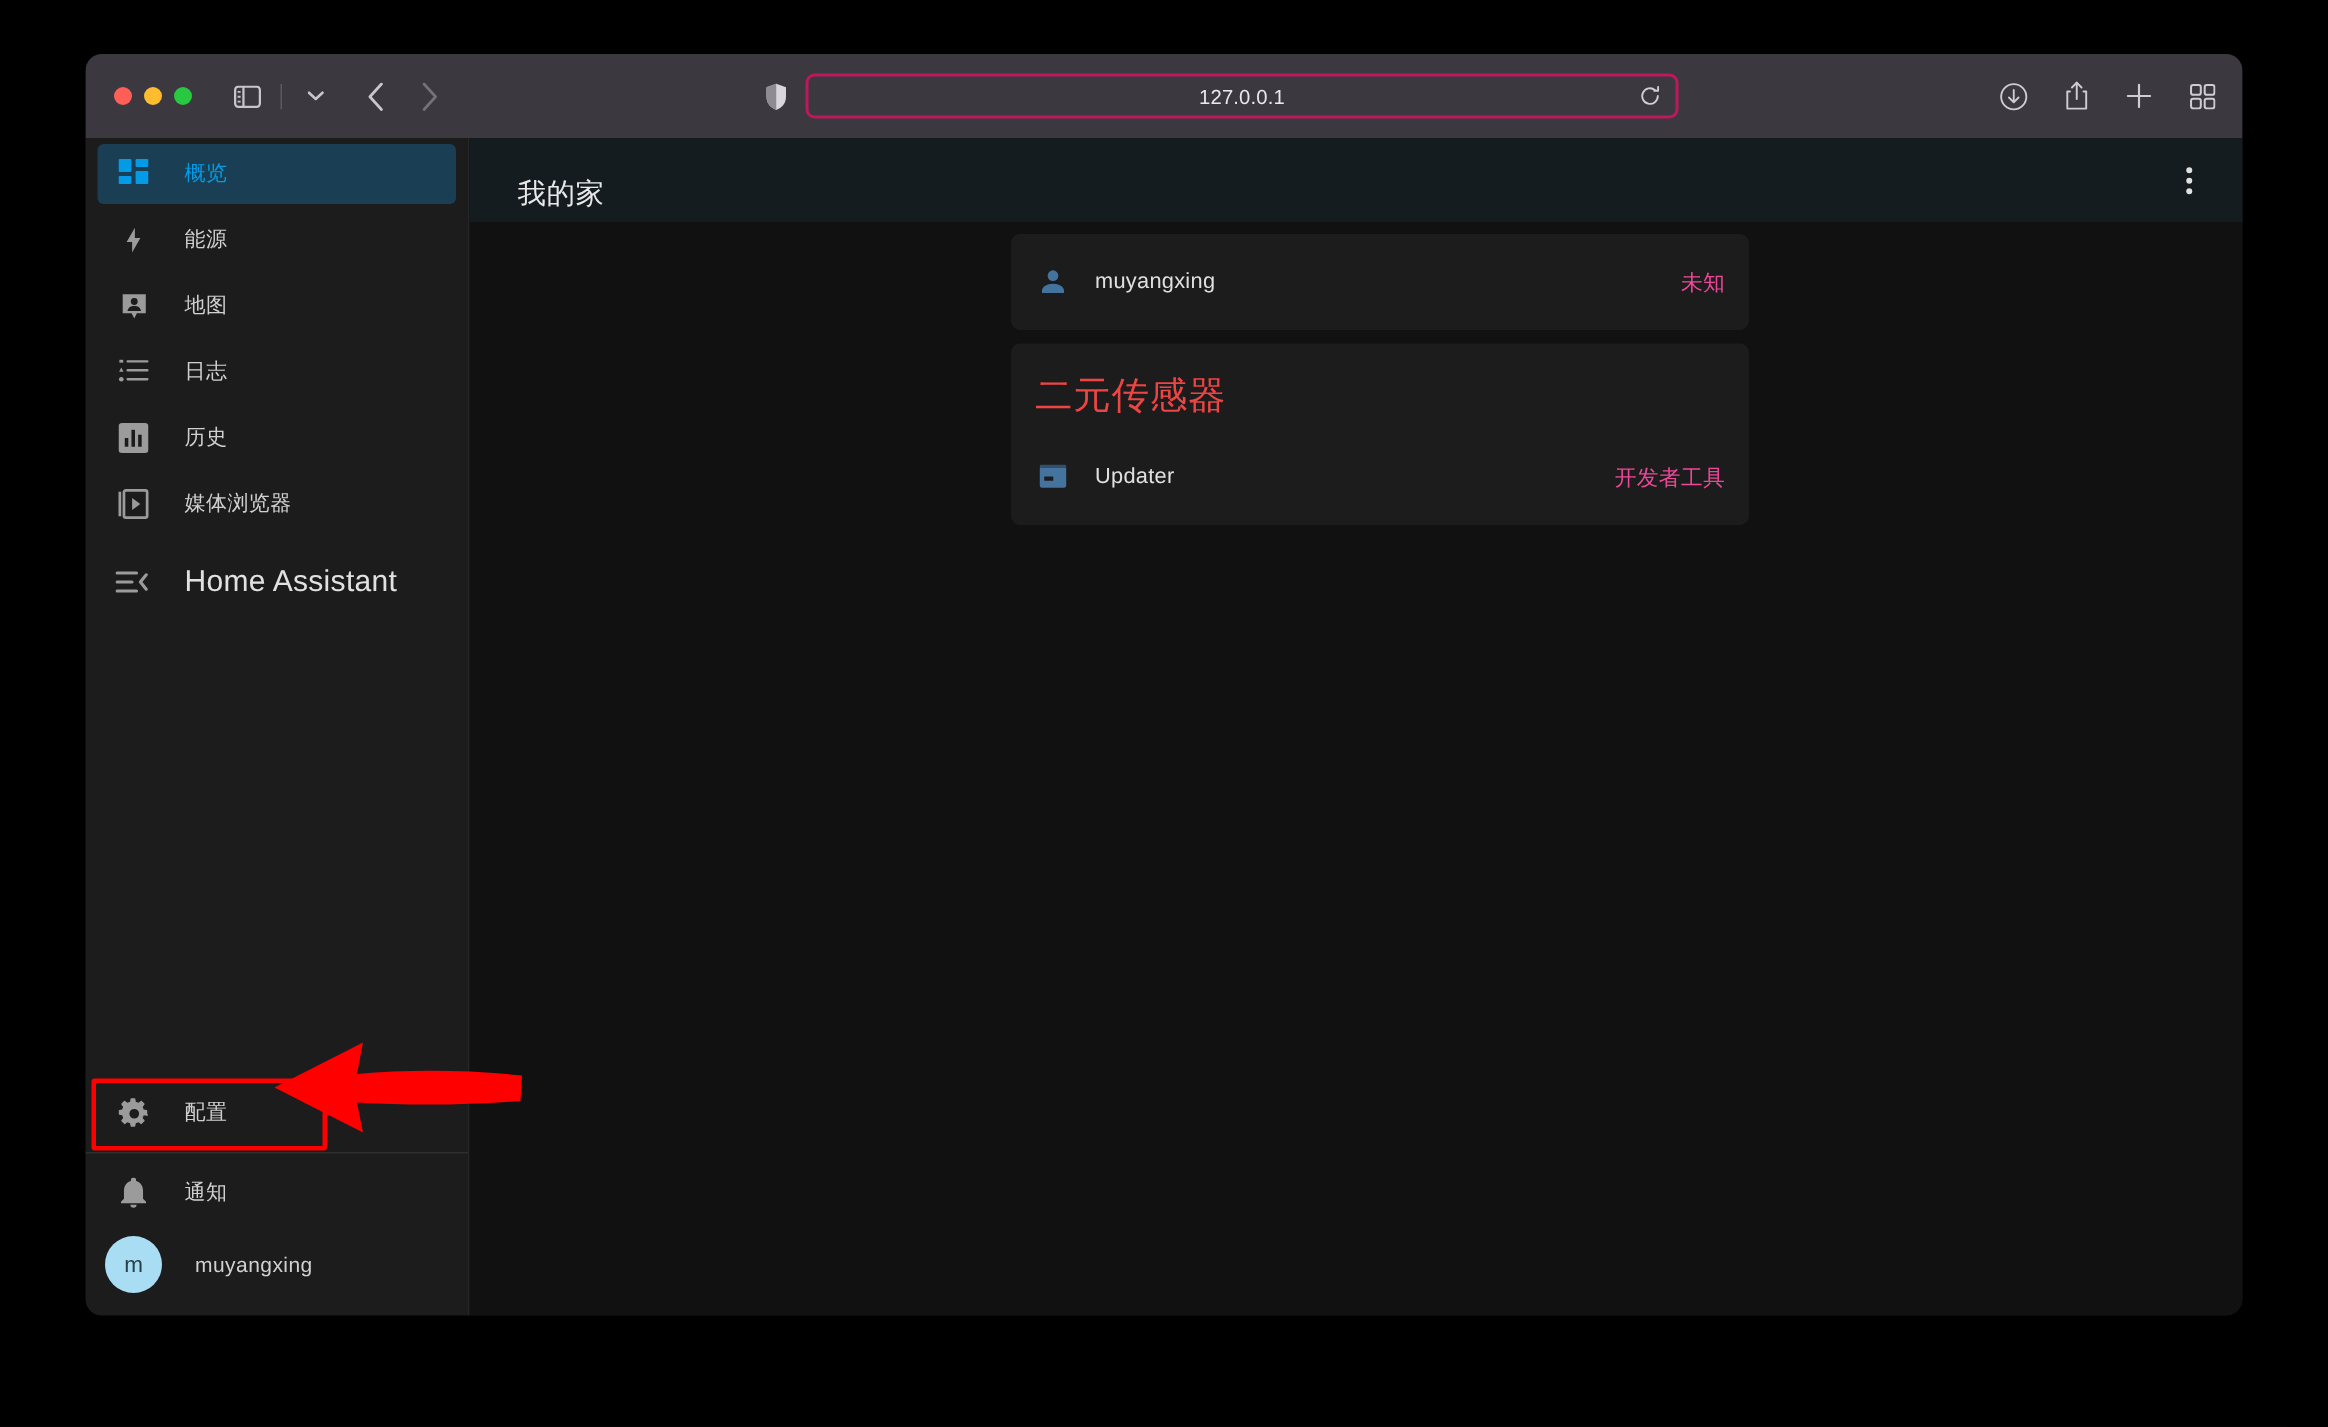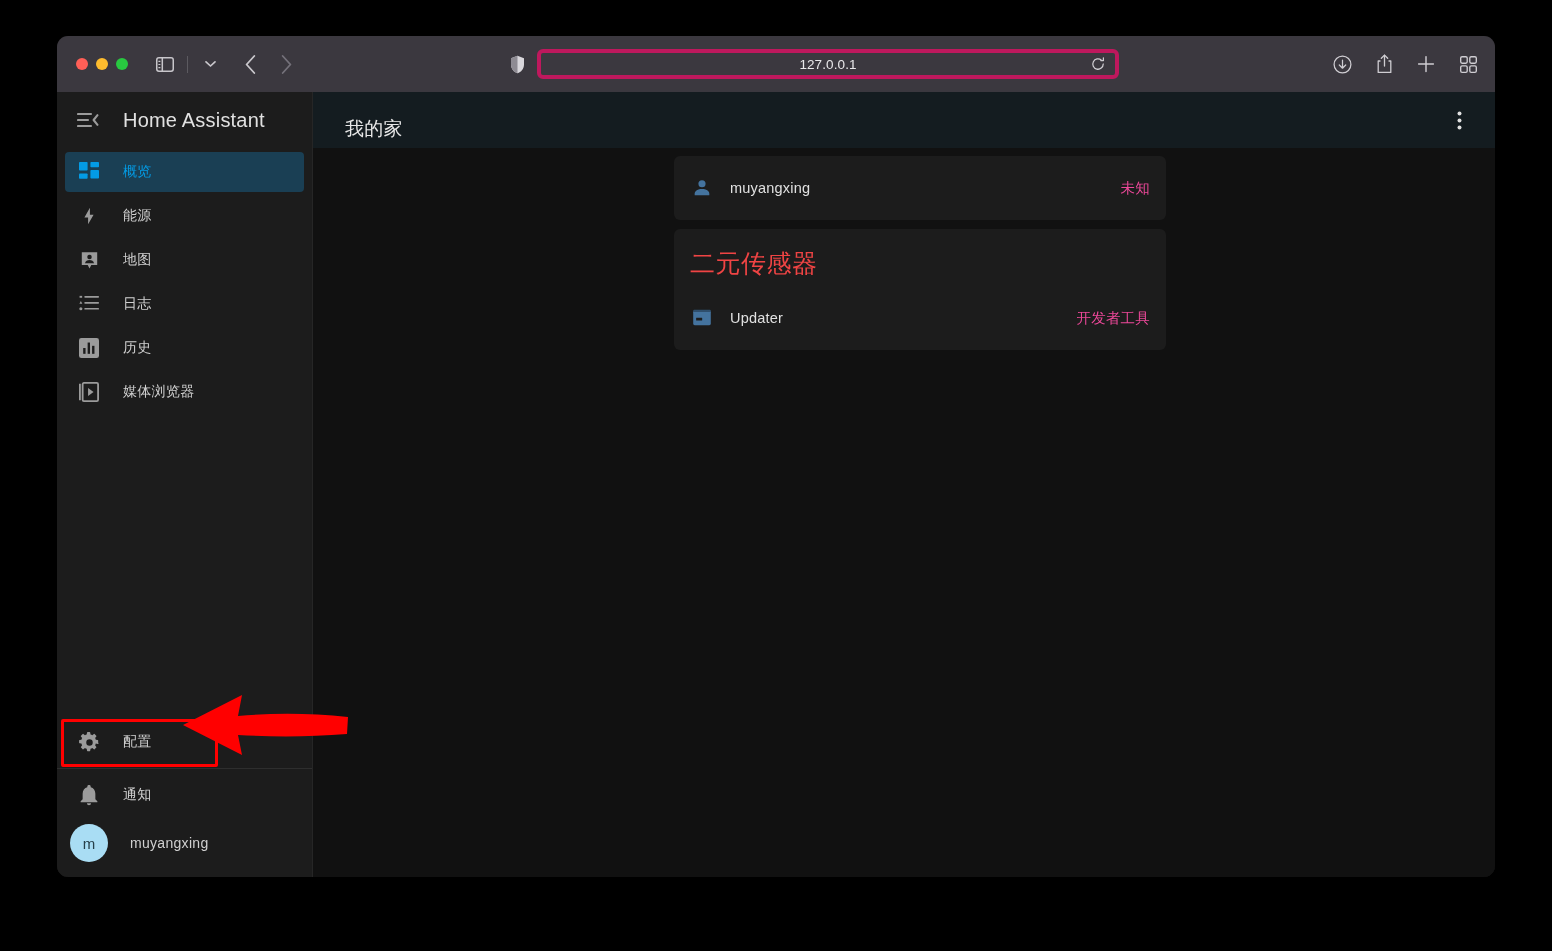--- a/index.html
+++ b/index.html
@@ -67,21 +67,21 @@
     height: 56px;
     display: flex;
     align-items: center;
     gap: 10px;
   }
   #shield-icon-wrap { width: 20px; height: 22px; display:flex; align-items:center; justify-content:center; }
 
   #address-bar {
     width: 582px;
     height: 30px;
-    border: 4px solid #be185d;
+    border: 2px solid #be185d;
     border-radius: 6px;
     display: flex;
     align-items: center;
     justify-content: center;
     position: relative;
     background: #3b383f;
   }
   #address-text {
     color: #e9e8ea;
     font-size: 13.5px;
@@ -408,102 +408,102 @@
           <rect x="9.8" y="9.8" width="6.5" height="6.5" rx="1.4" stroke="#cfcdd2" stroke-width="1.35"></rect>
         </svg>
       </div>
     </div>
   </div>
 
   <div id="ha-app">
 
     <div id="sidebar">
 
+      <div id="sidebar-nav">
+
+        <div class="nav-item active">
+          <span class="nav-icon">
+            <svg width="20" height="20" viewBox="0 0 20 20">
+              <rect x="0" y="0" width="8.6" height="8.6" rx="0.8" fill="currentColor"></rect>
+              <rect x="11.4" y="0" width="8.6" height="5.3" rx="0.8" fill="currentColor"></rect>
+              <rect x="0" y="11.4" width="8.6" height="5.3" rx="0.8" fill="currentColor"></rect>
+              <rect x="11.4" y="8" width="8.6" height="8.6" rx="0.8" fill="currentColor"></rect>
+            </svg>
+          </span>
+          <span class="nav-label">概览</span>
+        </div>
+
+        <div class="nav-item">
+          <span class="nav-icon">
+            <svg width="22" height="22" viewBox="0 0 24 24">
+              <path d="M11 21 V13.5 H7 L13 3 V10.5 H17 Z" fill="currentColor"></path>
+            </svg>
+          </span>
+          <span class="nav-label">能源</span>
+        </div>
+
+        <div class="nav-item">
+          <span class="nav-icon">
+            <svg width="21" height="21" viewBox="0 0 24 24">
+              <path d="M3.2 2.5 H20.8 V17 H14 L12 21 L10 17 H3.2 Z" fill="currentColor"></path>
+              <circle cx="12" cy="8" r="2.6" fill="#1c1c1c"></circle>
+              <path d="M6.8 15.2 C7.4 12.4 9.5 11.4 12 11.4 C14.5 11.4 16.6 12.4 17.2 15.2 Z" fill="#1c1c1c"></path>
+            </svg>
+          </span>
+          <span class="nav-label">地图</span>
+        </div>
+
+        <div class="nav-item">
+          <span class="nav-icon">
+            <svg width="21" height="19" viewBox="0 0 24 22">
+              <rect x="0.5" y="1" width="3" height="2.2" fill="currentColor"></rect>
+              <rect x="6" y="1.3" width="17" height="1.8" rx="0.8" fill="currentColor"></rect>
+              <path d="M2 7 L3.7 10.2 H0.3 Z" fill="currentColor"></path>
+              <rect x="6" y="8.2" width="17" height="1.8" rx="0.8" fill="currentColor"></rect>
+              <circle cx="2" cy="16" r="1.8" fill="currentColor"></circle>
+              <rect x="6" y="15.1" width="17" height="1.8" rx="0.8" fill="currentColor"></rect>
+            </svg>
+          </span>
+          <span class="nav-label">日志</span>
+        </div>
+
+        <div class="nav-item">
+          <span class="nav-icon">
+            <svg width="20" height="20" viewBox="0 0 22 22">
+              <rect x="0" y="0" width="22" height="22" rx="2.6" fill="currentColor"></rect>
+              <rect x="4.6" y="11" width="2.6" height="6.4" fill="#1c1c1c"></rect>
+              <rect x="9.5" y="5" width="2.6" height="12.4" fill="#1c1c1c"></rect>
+              <rect x="14.4" y="8.6" width="2.6" height="8.8" fill="#1c1c1c"></rect>
+            </svg>
+          </span>
+          <span class="nav-label">历史</span>
+        </div>
+
+        <div class="nav-item">
+          <span class="nav-icon">
+            <svg width="22" height="20" viewBox="0 0 24 22">
+              <path d="M1 2 H3 V20 H1 Z" fill="currentColor"></path>
+              <rect x="5" y="1" width="17" height="20" rx="1.4" stroke="currentColor" stroke-width="2" fill="none"></rect>
+              <path d="M11 6.6 L17 11 L11 15.4 Z" fill="currentColor"></path>
+            </svg>
+          </span>
+          <span class="nav-label">媒体浏览器</span>
+        </div>
+      </div>
+
       <div id="sidebar-header">
         <div id="sidebar-toggle">
           <svg width="22" height="16" viewBox="0 0 22 16" fill="none">
             <line x1="1" y1="2" x2="14" y2="2" stroke="#9b9b9b" stroke-width="2.1" stroke-linecap="round"></line>
             <line x1="1" y1="8" x2="11" y2="8" stroke="#9b9b9b" stroke-width="2.1" stroke-linecap="round"></line>
             <line x1="1" y1="14" x2="14" y2="14" stroke="#9b9b9b" stroke-width="2.1" stroke-linecap="round"></line>
             <path d="M20.5 3.2 L16.6 8 L20.5 12.8" stroke="#9b9b9b" stroke-width="2.1" stroke-linecap="round" stroke-linejoin="round"></path>
           </svg>
         </div>
         <div id="ha-title">Home Assistant</div>
-      </div>
-
-      <div id="sidebar-nav">
-
-        <div class="nav-item active">
-          <span class="nav-icon">
-            <svg width="20" height="20" viewBox="0 0 20 20">
-              <rect x="0" y="0" width="8.6" height="8.6" rx="0.8" fill="currentColor"></rect>
-              <rect x="11.4" y="0" width="8.6" height="5.3" rx="0.8" fill="currentColor"></rect>
-              <rect x="0" y="11.4" width="8.6" height="5.3" rx="0.8" fill="currentColor"></rect>
-              <rect x="11.4" y="8" width="8.6" height="8.6" rx="0.8" fill="currentColor"></rect>
-            </svg>
-          </span>
-          <span class="nav-label">概览</span>
-        </div>
-
-        <div class="nav-item">
-          <span class="nav-icon">
-            <svg width="22" height="22" viewBox="0 0 24 24">
-              <path d="M11 21 V13.5 H7 L13 3 V10.5 H17 Z" fill="currentColor"></path>
-            </svg>
-          </span>
-          <span class="nav-label">能源</span>
-        </div>
-
-        <div class="nav-item">
-          <span class="nav-icon">
-            <svg width="21" height="21" viewBox="0 0 24 24">
-              <path d="M3.2 2.5 H20.8 V17 H14 L12 21 L10 17 H3.2 Z" fill="currentColor"></path>
-              <circle cx="12" cy="8" r="2.6" fill="#1c1c1c"></circle>
-              <path d="M6.8 15.2 C7.4 12.4 9.5 11.4 12 11.4 C14.5 11.4 16.6 12.4 17.2 15.2 Z" fill="#1c1c1c"></path>
-            </svg>
-          </span>
-          <span class="nav-label">地图</span>
-        </div>
-
-        <div class="nav-item">
-          <span class="nav-icon">
-            <svg width="21" height="19" viewBox="0 0 24 22">
-              <rect x="0.5" y="1" width="3" height="2.2" fill="currentColor"></rect>
-              <rect x="6" y="1.3" width="17" height="1.8" rx="0.8" fill="currentColor"></rect>
-              <path d="M2 7 L3.7 10.2 H0.3 Z" fill="currentColor"></path>
-              <rect x="6" y="8.2" width="17" height="1.8" rx="0.8" fill="currentColor"></rect>
-              <circle cx="2" cy="16" r="1.8" fill="currentColor"></circle>
-              <rect x="6" y="15.1" width="17" height="1.8" rx="0.8" fill="currentColor"></rect>
-            </svg>
-          </span>
-          <span class="nav-label">日志</span>
-        </div>
-
-        <div class="nav-item">
-          <span class="nav-icon">
-            <svg width="20" height="20" viewBox="0 0 22 22">
-              <rect x="0" y="0" width="22" height="22" rx="2.6" fill="currentColor"></rect>
-              <rect x="4.6" y="11" width="2.6" height="6.4" fill="#1c1c1c"></rect>
-              <rect x="9.5" y="5" width="2.6" height="12.4" fill="#1c1c1c"></rect>
-              <rect x="14.4" y="8.6" width="2.6" height="8.8" fill="#1c1c1c"></rect>
-            </svg>
-          </span>
-          <span class="nav-label">历史</span>
-        </div>
-
-        <div class="nav-item">
-          <span class="nav-icon">
-            <svg width="22" height="20" viewBox="0 0 24 22">
-              <path d="M1 2 H3 V20 H1 Z" fill="currentColor"></path>
-              <rect x="5" y="1" width="17" height="20" rx="1.4" stroke="currentColor" stroke-width="2" fill="none"></rect>
-              <path d="M11 6.6 L17 11 L11 15.4 Z" fill="currentColor"></path>
-            </svg>
-          </span>
-          <span class="nav-label">媒体浏览器</span>
-        </div>
       </div>
 
       <div id="sidebar-spacer"></div>
 
       <div id="sidebar-bottom-group">
 
 
         <div id="config-item-wrapper">
           <div class="nav-item">
             <span class="nav-icon">

